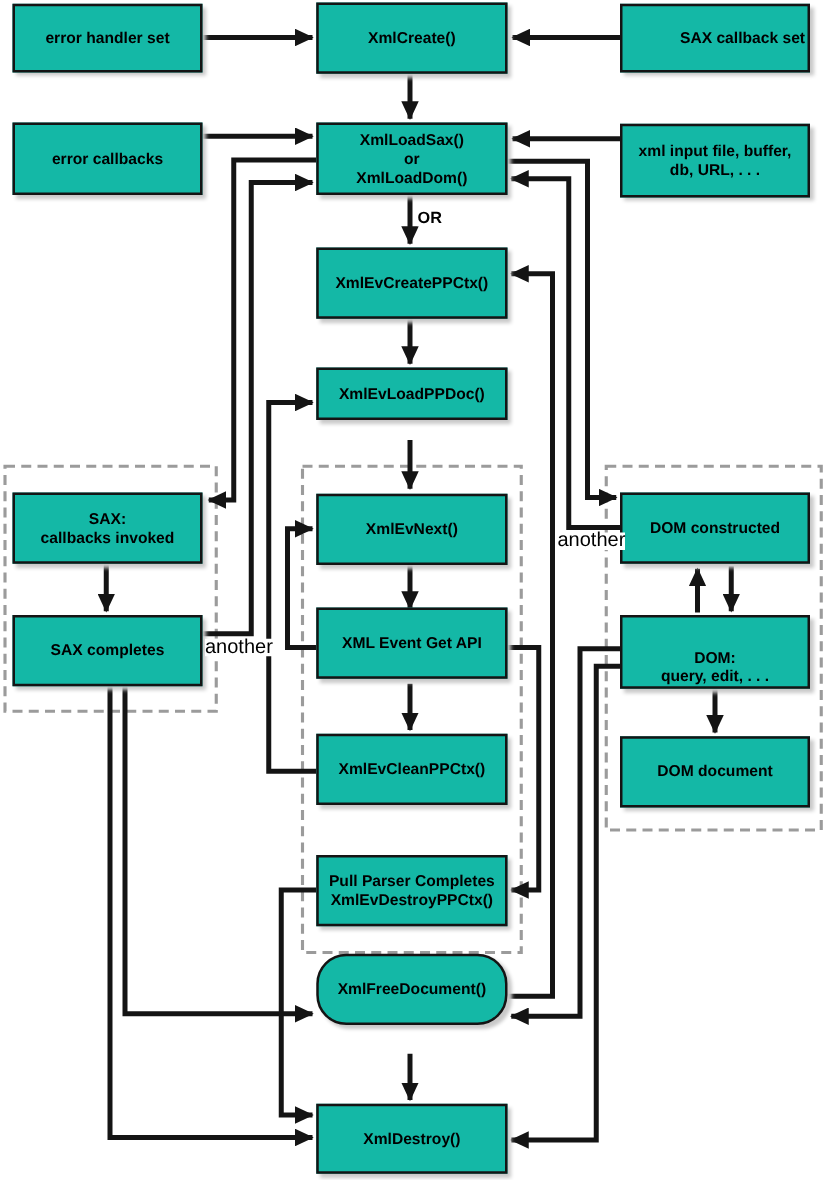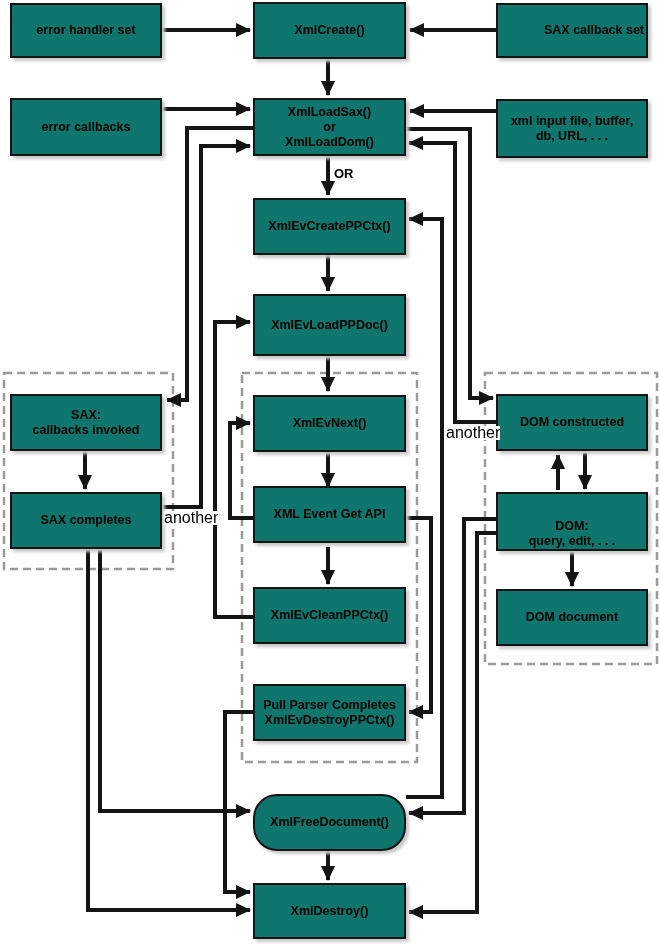--- a/index.html
+++ b/index.html
@@ -1,19 +1,19 @@
 <!DOCTYPE html>
 <html><head>
 <meta charset="utf-8">
 <style>
   html,body{margin:0;padding:0;background:#fff;}
   #canvas{position:relative;width:660px;height:944px;background:#fff;overflow:hidden;
           font-family:"Liberation Sans",sans-serif;}
   #wires{position:absolute;left:0;top:0;z-index:1;}
-  .node{position:absolute;z-index:2;box-sizing:border-box;background:#0f766e;
+  .node{position:absolute;z-index:2;box-sizing:border-box;background:#14b8a6;
         border:2px solid #141414;box-shadow:3px 3px 3px #c9c9c9;
         display:flex;flex-direction:column;align-items:center;justify-content:center;
         font-weight:bold;font-size:12.5px;line-height:15px;color:#000;
         text-align:center;white-space:nowrap;}
   .edge{stroke:#141414;stroke-width:4;fill:none;}
   .group{stroke:#9b9b9b;stroke-width:2.5;fill:none;stroke-dasharray:8 5;}
   .small-label{position:absolute;z-index:3;font-size:16px;line-height:14px;color:#000;background:#fff;}
   .or-label{position:absolute;z-index:3;font-size:13px;font-weight:bold;color:#000;background:#fff;}
 </style>
 </head>
@@ -83,21 +83,21 @@
     <span>XmlLoadDom()</span>
   </div>
   <div class="node" style="left:496px;top:99px;width:152px;height:59px;">
     <span>xml input file, buffer,</span>
     <span>db, URL, . . .</span>
   </div>
 
   <div class="node" style="left:253px;top:198px;width:153px;height:57px;">
     <span>XmlEvCreatePPCtx()</span>
   </div>
-  <div class="node" style="left:253px;top:294px;width:153px;height:62px;">
+  <div class="node" style="left:253px;top:294px;width:153px;height:42px;">
     <span>XmlEvLoadPPDoc()</span>
   </div>
 
   <div class="node" style="left:10px;top:394px;width:152px;height:57px;">
     <span>SAX:</span>
     <span>callbacks invoked</span>
   </div>
   <div class="node" style="left:253px;top:395px;width:153px;height:57px;">
     <span>XmlEvNext()</span>
   </div>
@@ -121,21 +121,21 @@
   </div>
   <div class="node" style="left:496px;top:589px;width:152px;height:57px;">
     <span>DOM document</span>
   </div>
 
   <div class="node" style="left:253px;top:684px;width:153px;height:57px;">
     <span>Pull Parser Completes</span>
     <span>XmlEvDestroyPPCtx()</span>
   </div>
 
-  <div class="node" style="left:253px;top:794px;width:153px;height:57px;border-radius:24px;">
+  <div class="node" style="left:253px;top:763px;width:153px;height:57px;border-radius:24px;">
     <span>XmlFreeDocument()</span>
   </div>
   <div class="node" style="left:253px;top:883px;width:153px;height:56px;">
     <span>XmlDestroy()</span>
   </div>
 
   <div class="or-label" style="left:334px;top:166px;">OR</div>
   <div class="small-label" style="left:164px;top:511px;">another</div>
   <div class="small-label" style="left:446px;top:426px;">another</div>
 

